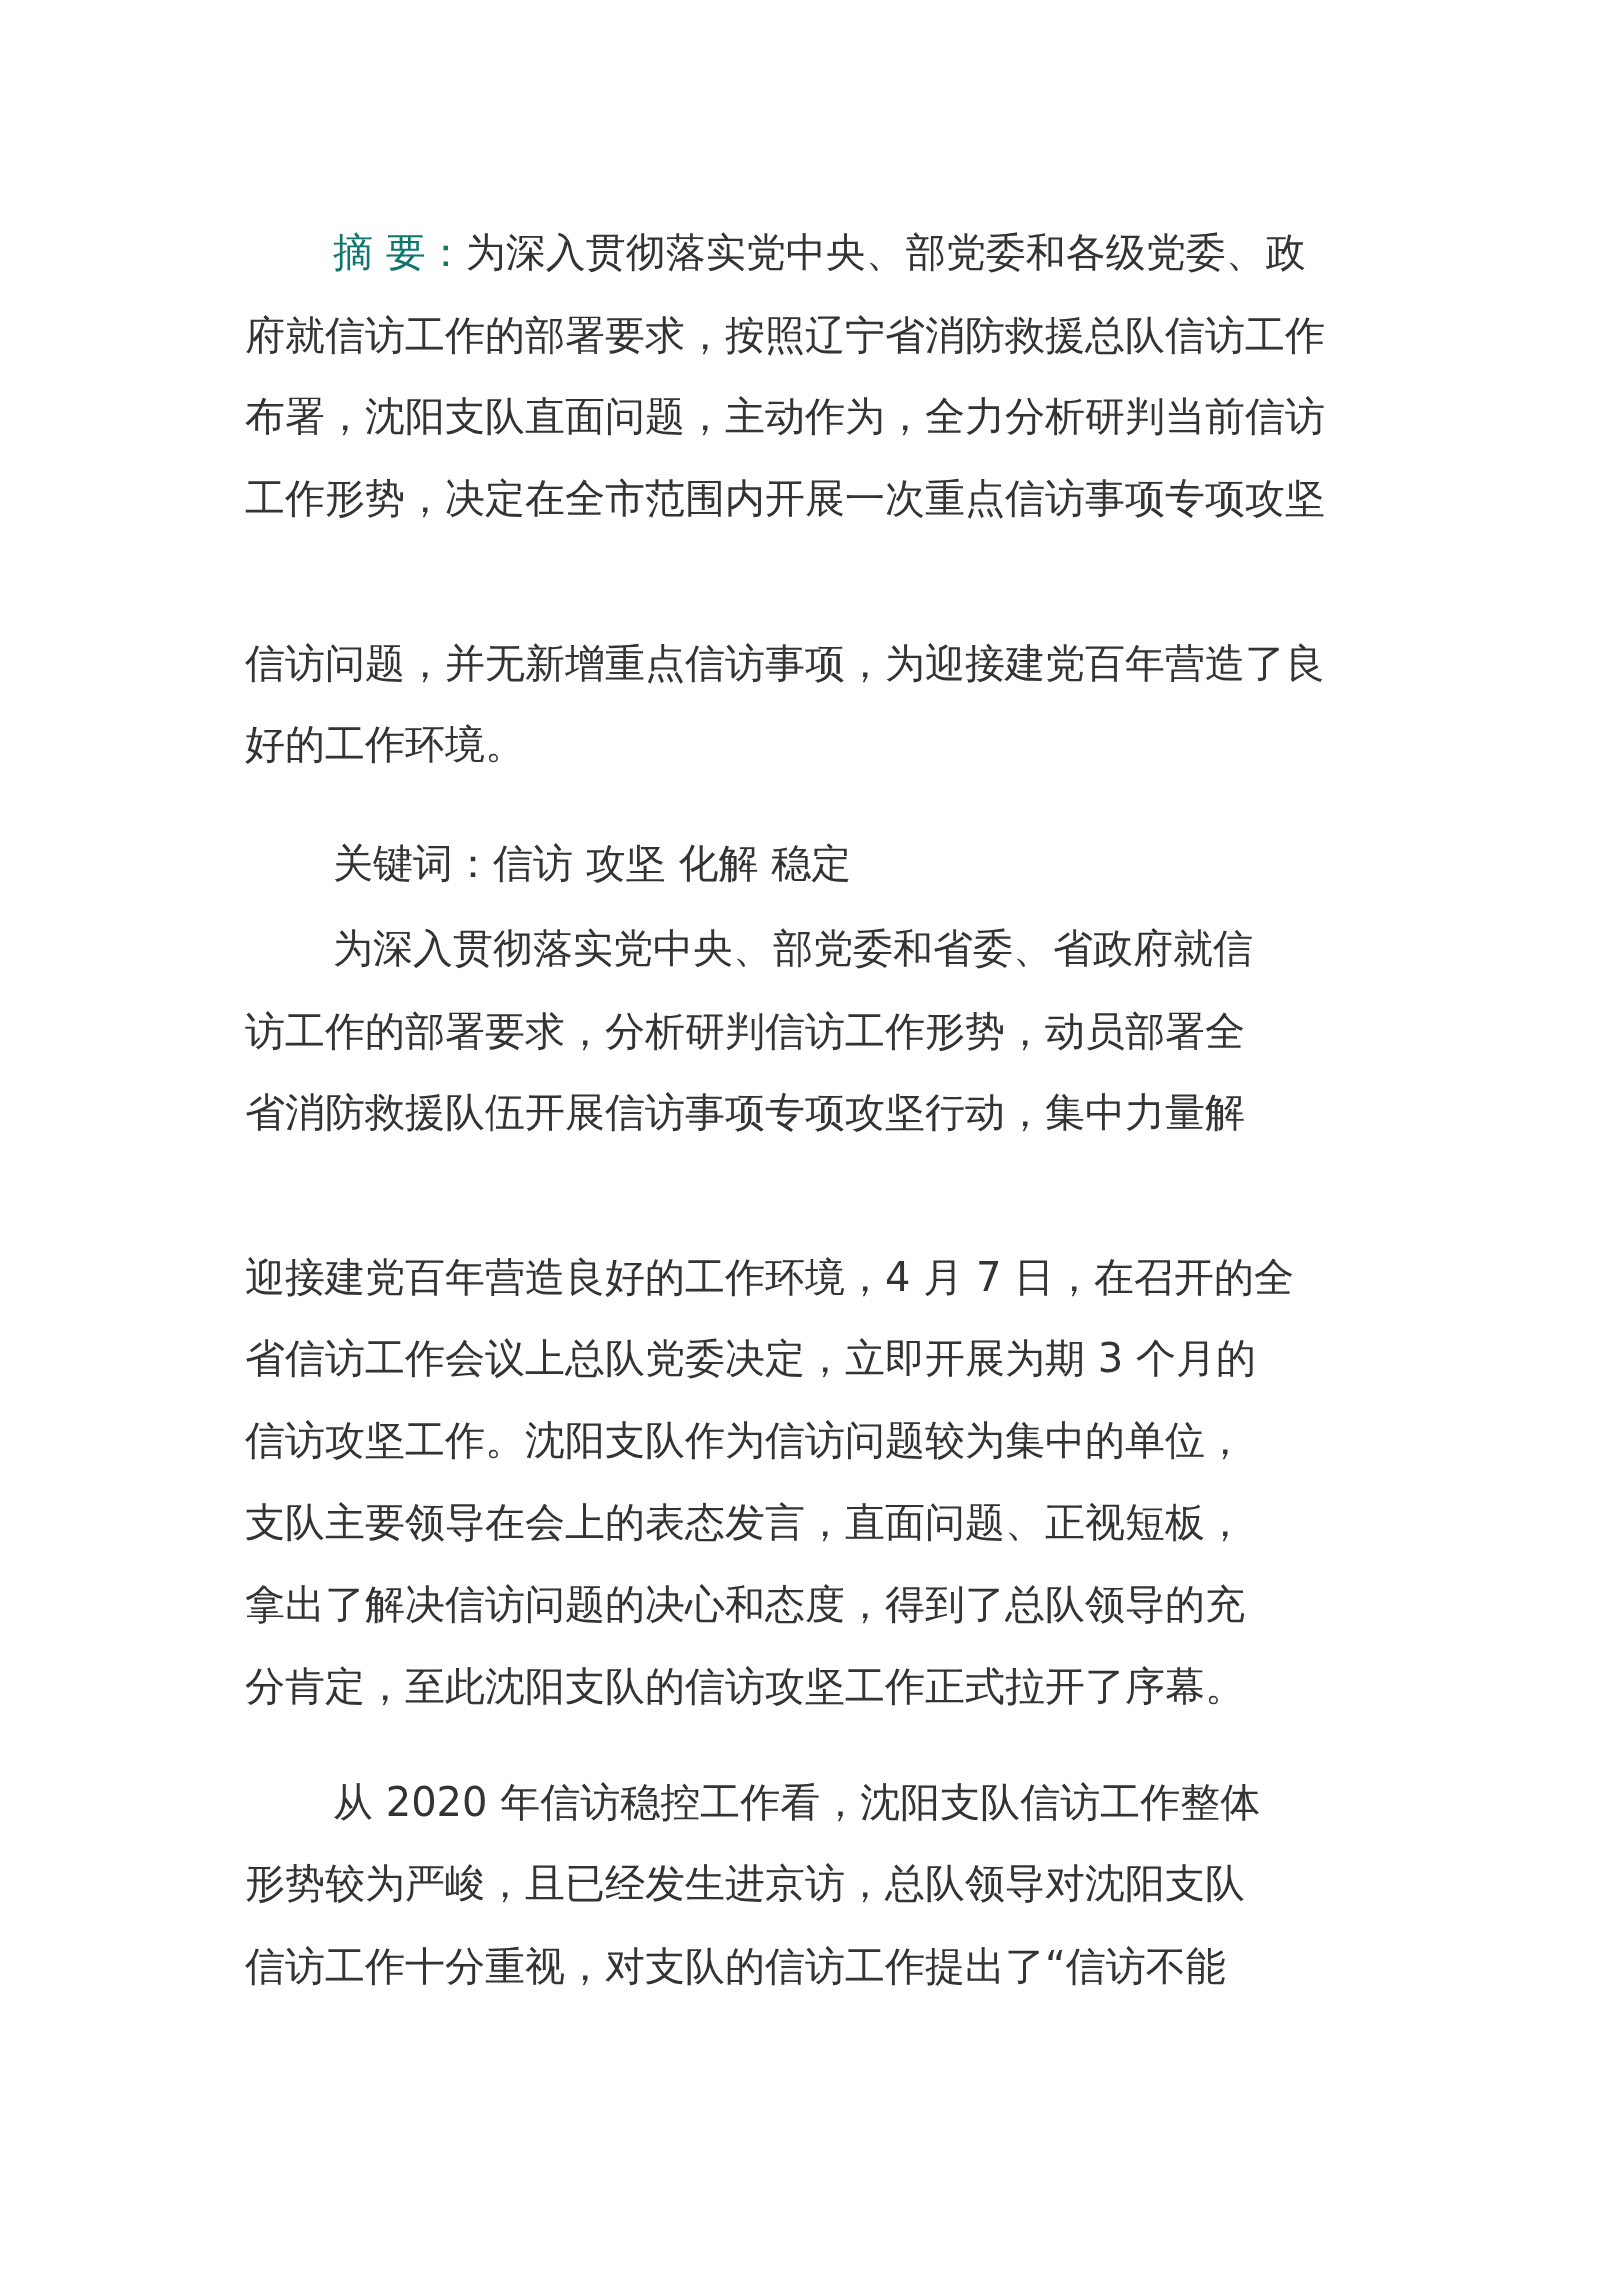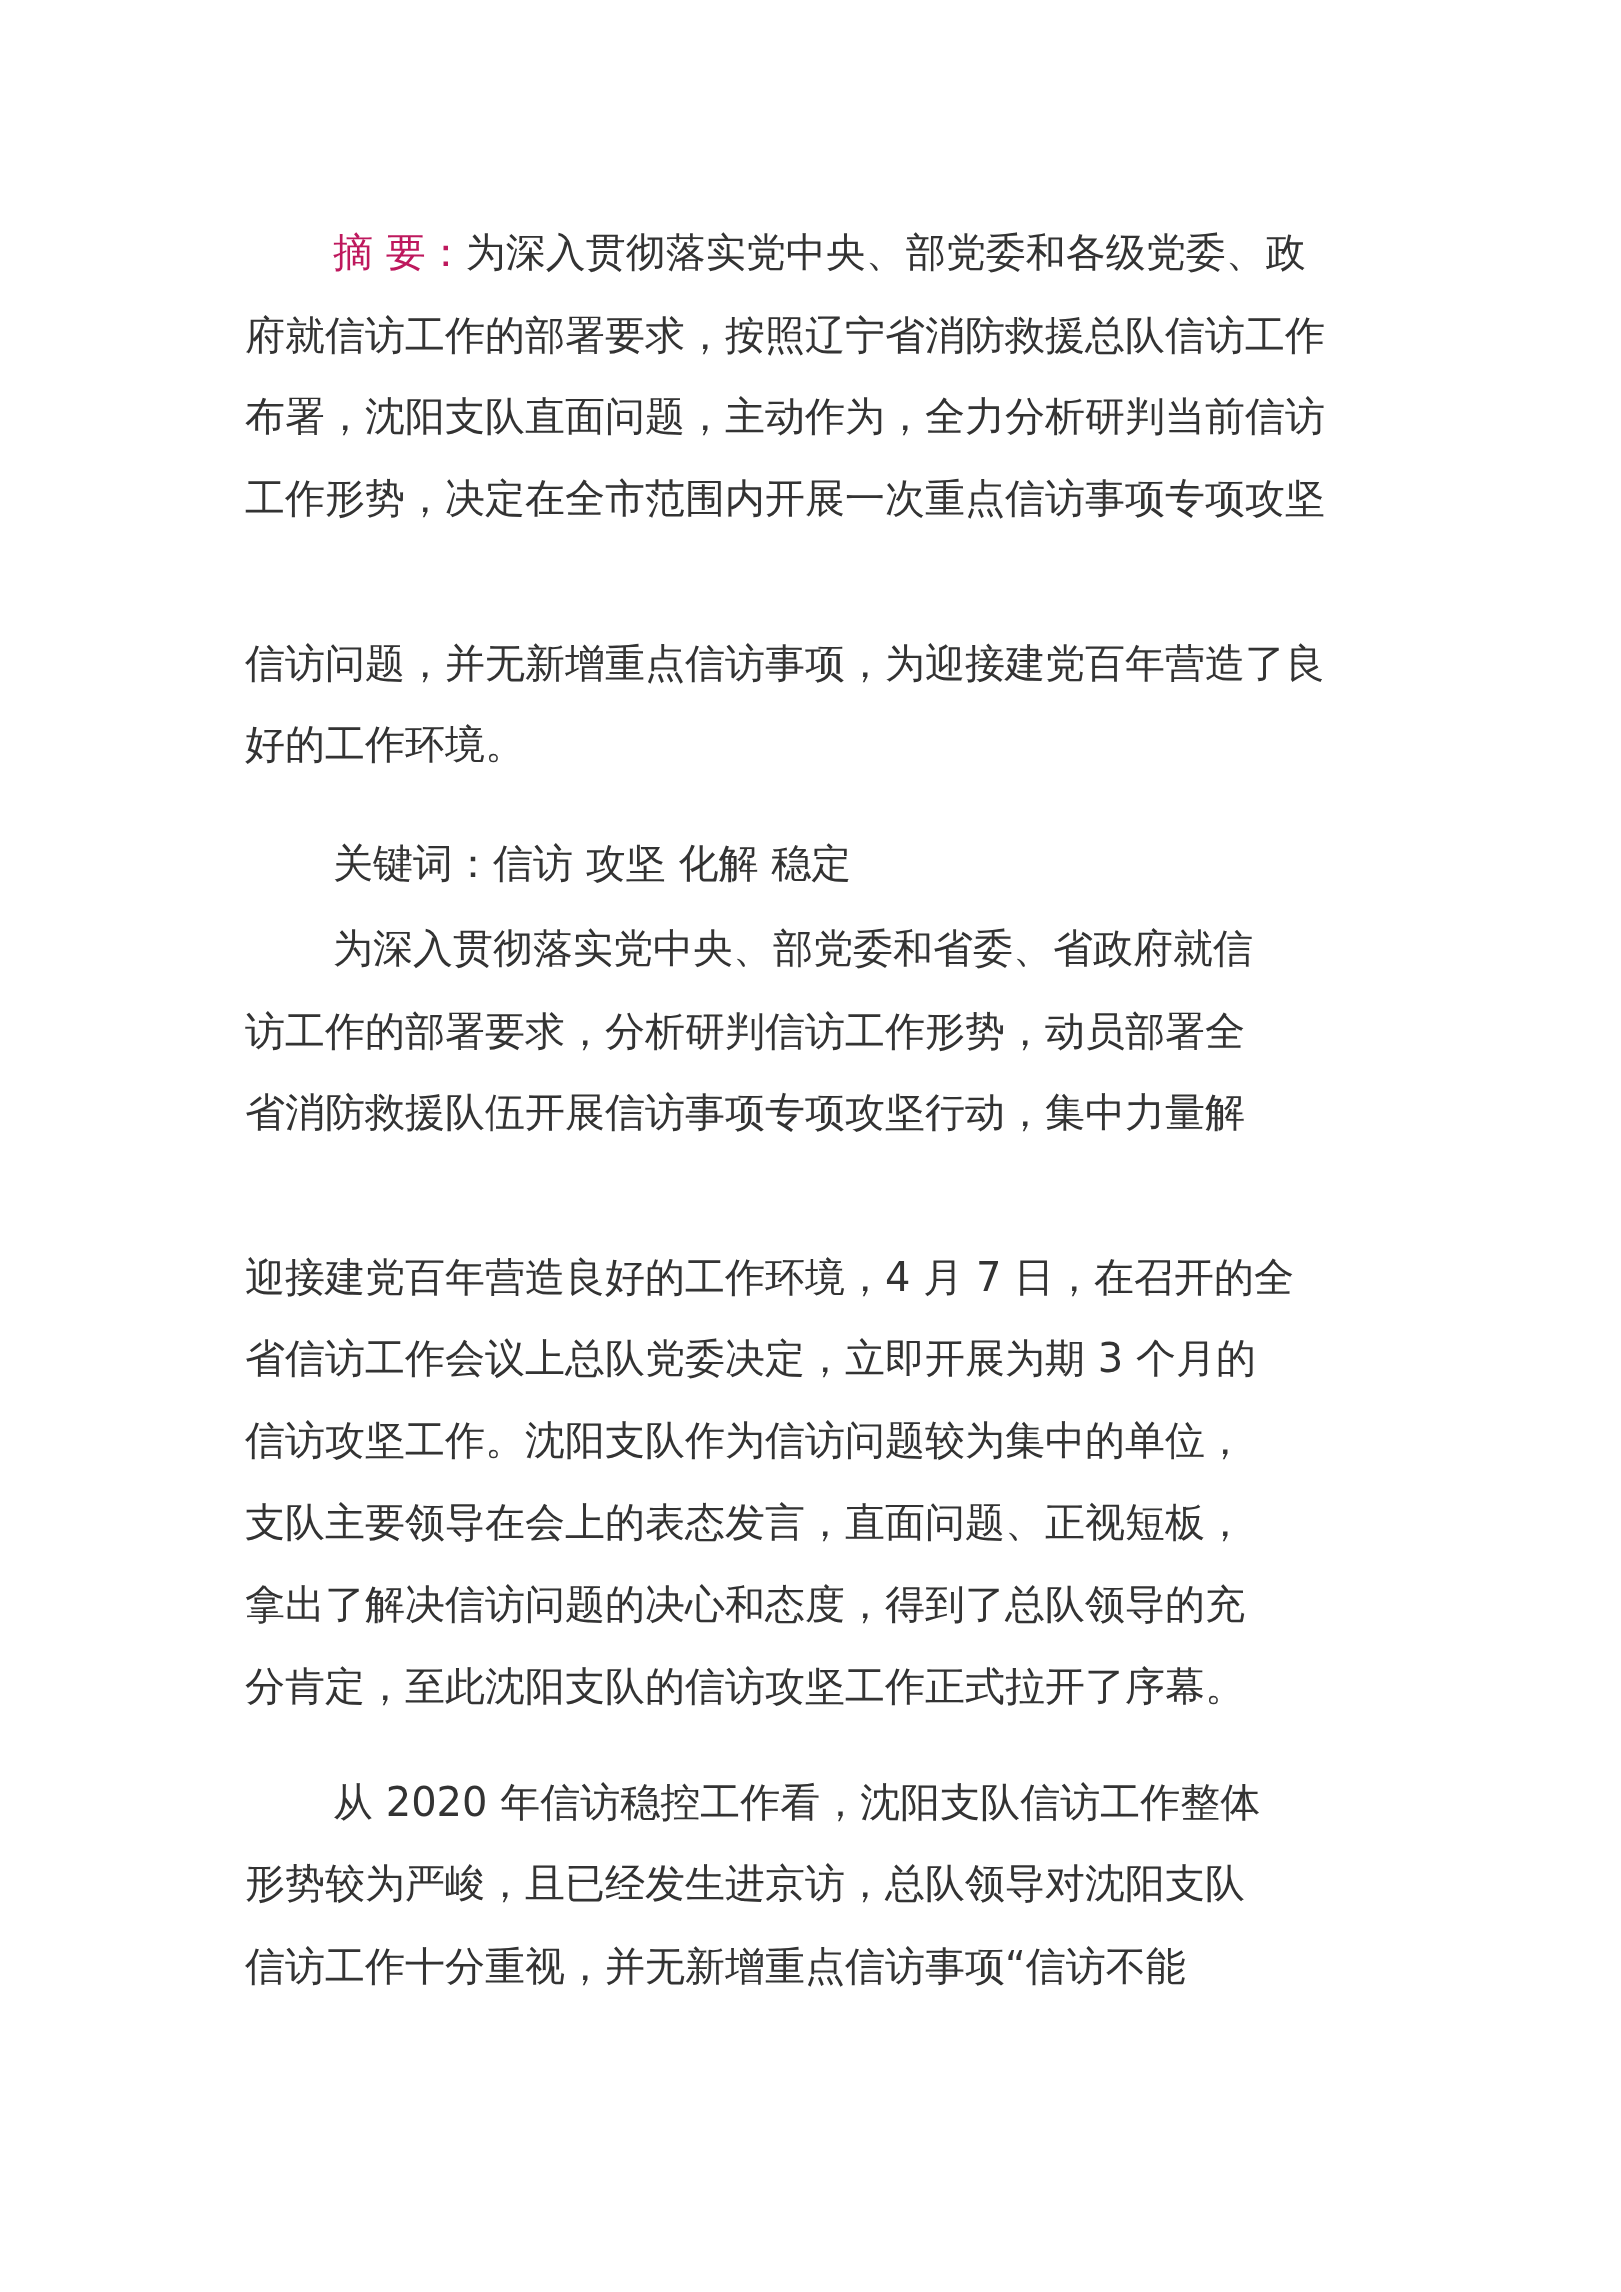--- a/index.html
+++ b/index.html
@@ -9,21 +9,21 @@
       position: absolute;
       left: 245px;
       font-family: "DejaVu Sans", "Liberation Sans", sans-serif;
       font-size: 40px;
       color: #333333;
       white-space: nowrap;
       line-height: 49px;
       letter-spacing: 0px;
     }
     .indent { left: 333px; }
-    .label-strong { color: #be185d; text-align: center; }
+    .label-strong { color: #0f766e; text-align: center; }
   </style>
 </head>
 <body>
 
 <div class="page">
 
   <div class="line indent" style="top:228px;">
     <span class="label-strong">摘 要：</span><span>为深入贯彻落实党中央、部党委和各级党委、政</span>
   </div>
   <div class="line" style="top:311px;">府就信访工作的部署要求，按照辽宁省消防救援总队信访工作</div>
@@ -41,16 +41,16 @@
   <div class="line" style="top:1088px;">省消防救援队伍开展信访事项专项攻坚行动，集中力量解</div>
   <div class="line" style="top:1253px;">迎接建党百年营造良好的工作环境，4 月 7 日，在召开的全</div>
   <div class="line" style="top:1334px;">省信访工作会议上总队党委决定，立即开展为期 3 个月的</div>
   <div class="line" style="top:1416px;">信访攻坚工作。沈阳支队作为信访问题较为集中的单位，</div>
   <div class="line" style="top:1498px;">支队主要领导在会上的表态发言，直面问题、正视短板，</div>
   <div class="line" style="top:1662px;">分肯定，至此沈阳支队的信访攻坚工作正式拉开了序幕。</div>
   <div class="line" style="top:1580px;">拿出了解决信访问题的决心和态度，得到了总队领导的充</div>
 
   <div class="line indent" style="top:1778px;">从 2020 年信访稳控工作看，沈阳支队信访工作整体</div>
   <div class="line" style="top:1859px;">形势较为严峻，且已经发生进京访，总队领导对沈阳支队</div>
-  <div class="line" style="top:1942px;">信访工作十分重视，并无新增重点信访事项“信访不能</div>
+  <div class="line" style="top:1942px;">信访工作十分重视，对支队的信访工作提出了“信访不能</div>
 
 </div>
 
 
 </body></html>

